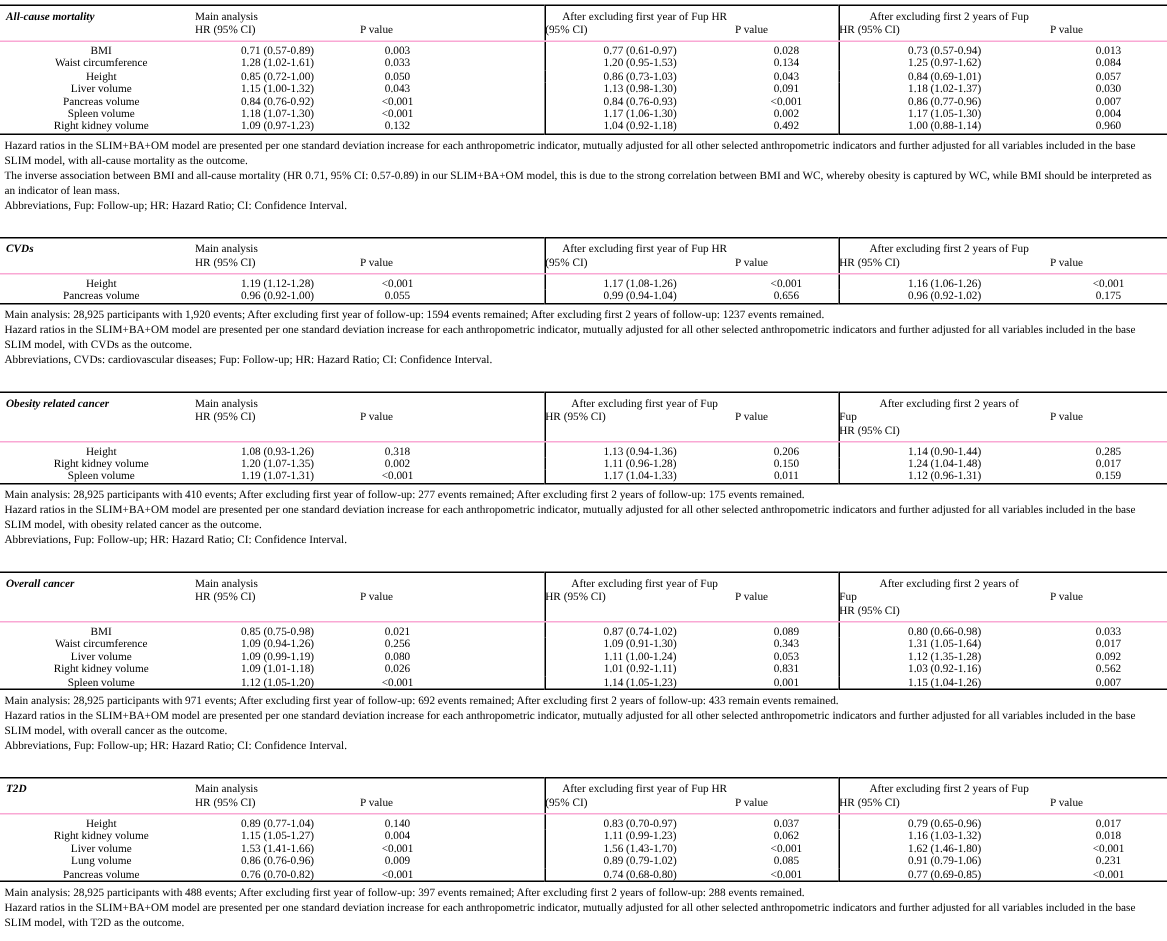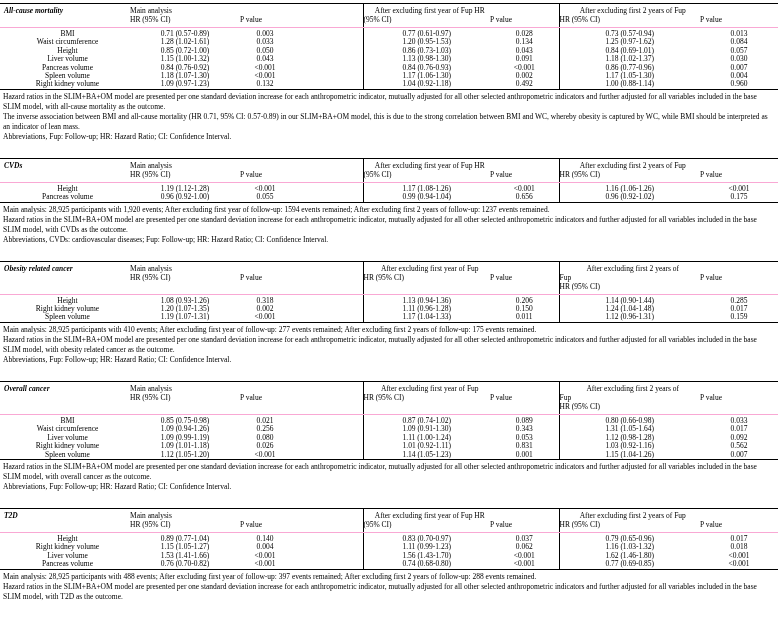--- a/index.html
+++ b/index.html
@@ -366,21 +366,21 @@
             <td class="hr bl">1.31 (1.05-1.64)</td>
             <td class="pv">0.017</td>
           </tr>
           <tr>
             <td class="lbl">Liver volume</td>
             <td class="hr">1.09 (0.99-1.19)</td>
             <td class="pv">0.080</td>
             <td class="fill"></td>
             <td class="hr bl">1.11 (1.00-1.24)</td>
             <td class="pv">0.053</td>
-            <td class="hr bl">1.12 (0.98-1.28)</td>
+            <td class="hr bl">1.12 (1.35-1.28)</td>
             <td class="pv">0.092</td>
           </tr>
           <tr>
             <td class="lbl">Right kidney volume</td>
             <td class="hr">1.09 (1.01-1.18)</td>
             <td class="pv">0.026</td>
             <td class="fill"></td>
             <td class="hr bl">1.01 (0.92-1.11)</td>
             <td class="pv">0.831</td>
             <td class="hr bl">1.03 (0.92-1.16)</td>
@@ -392,20 +392,21 @@
             <td class="pv">&lt;0.001</td>
             <td class="fill"></td>
             <td class="hr bl">1.14 (1.05-1.23)</td>
             <td class="pv">0.001</td>
             <td class="hr bl">1.15 (1.04-1.26)</td>
             <td class="pv">0.007</td>
           </tr>
         </tbody>
     </table>
     <div class="fns">
+      <p class="fn">Main analysis: 28,925 participants with 971 events; After excluding first year of follow-up: 692 events remained; After excluding first 2 years of follow-up: 433 remain events remained.</p>
       <p class="fn">Hazard ratios in the SLIM+BA+OM model are presented per one standard deviation increase for each anthropometric indicator, mutually adjusted for all other selected anthropometric indicators and further adjusted for all variables included in the base SLIM model, with overall cancer as the outcome.</p>
       <p class="fn">Abbreviations, Fup: Follow-up; HR: Hazard Ratio; CI: Confidence Interval.</p>
     </div>
   </section>
 
   <section class="tbl-section">
     <table class="hr-table">
       <colgroup>
           <col style="width:130px">
           <col style="width:110px">
@@ -470,20 +471,30 @@
             <td class="lbl">Liver volume</td>
             <td class="hr">1.53 (1.41-1.66)</td>
             <td class="pv">&lt;0.001</td>
             <td class="fill"></td>
             <td class="hr bl">1.56 (1.43-1.70)</td>
             <td class="pv">&lt;0.001</td>
             <td class="hr bl">1.62 (1.46-1.80)</td>
             <td class="pv">&lt;0.001</td>
           </tr>
           <tr>
+            <td class="lbl">Lung volume</td>
+            <td class="hr">0.86 (0.76-0.96)</td>
+            <td class="pv">0.009</td>
+            <td class="fill"></td>
+            <td class="hr bl">0.89 (0.79-1.02)</td>
+            <td class="pv">0.085</td>
+            <td class="hr bl">0.91 (0.79-1.06)</td>
+            <td class="pv">0.231</td>
+          </tr>
+          <tr>
             <td class="lbl">Pancreas volume</td>
             <td class="hr">0.76 (0.70-0.82)</td>
             <td class="pv">&lt;0.001</td>
             <td class="fill"></td>
             <td class="hr bl">0.74 (0.68-0.80)</td>
             <td class="pv">&lt;0.001</td>
             <td class="hr bl">0.77 (0.69-0.85)</td>
             <td class="pv">&lt;0.001</td>
           </tr>
         </tbody>

